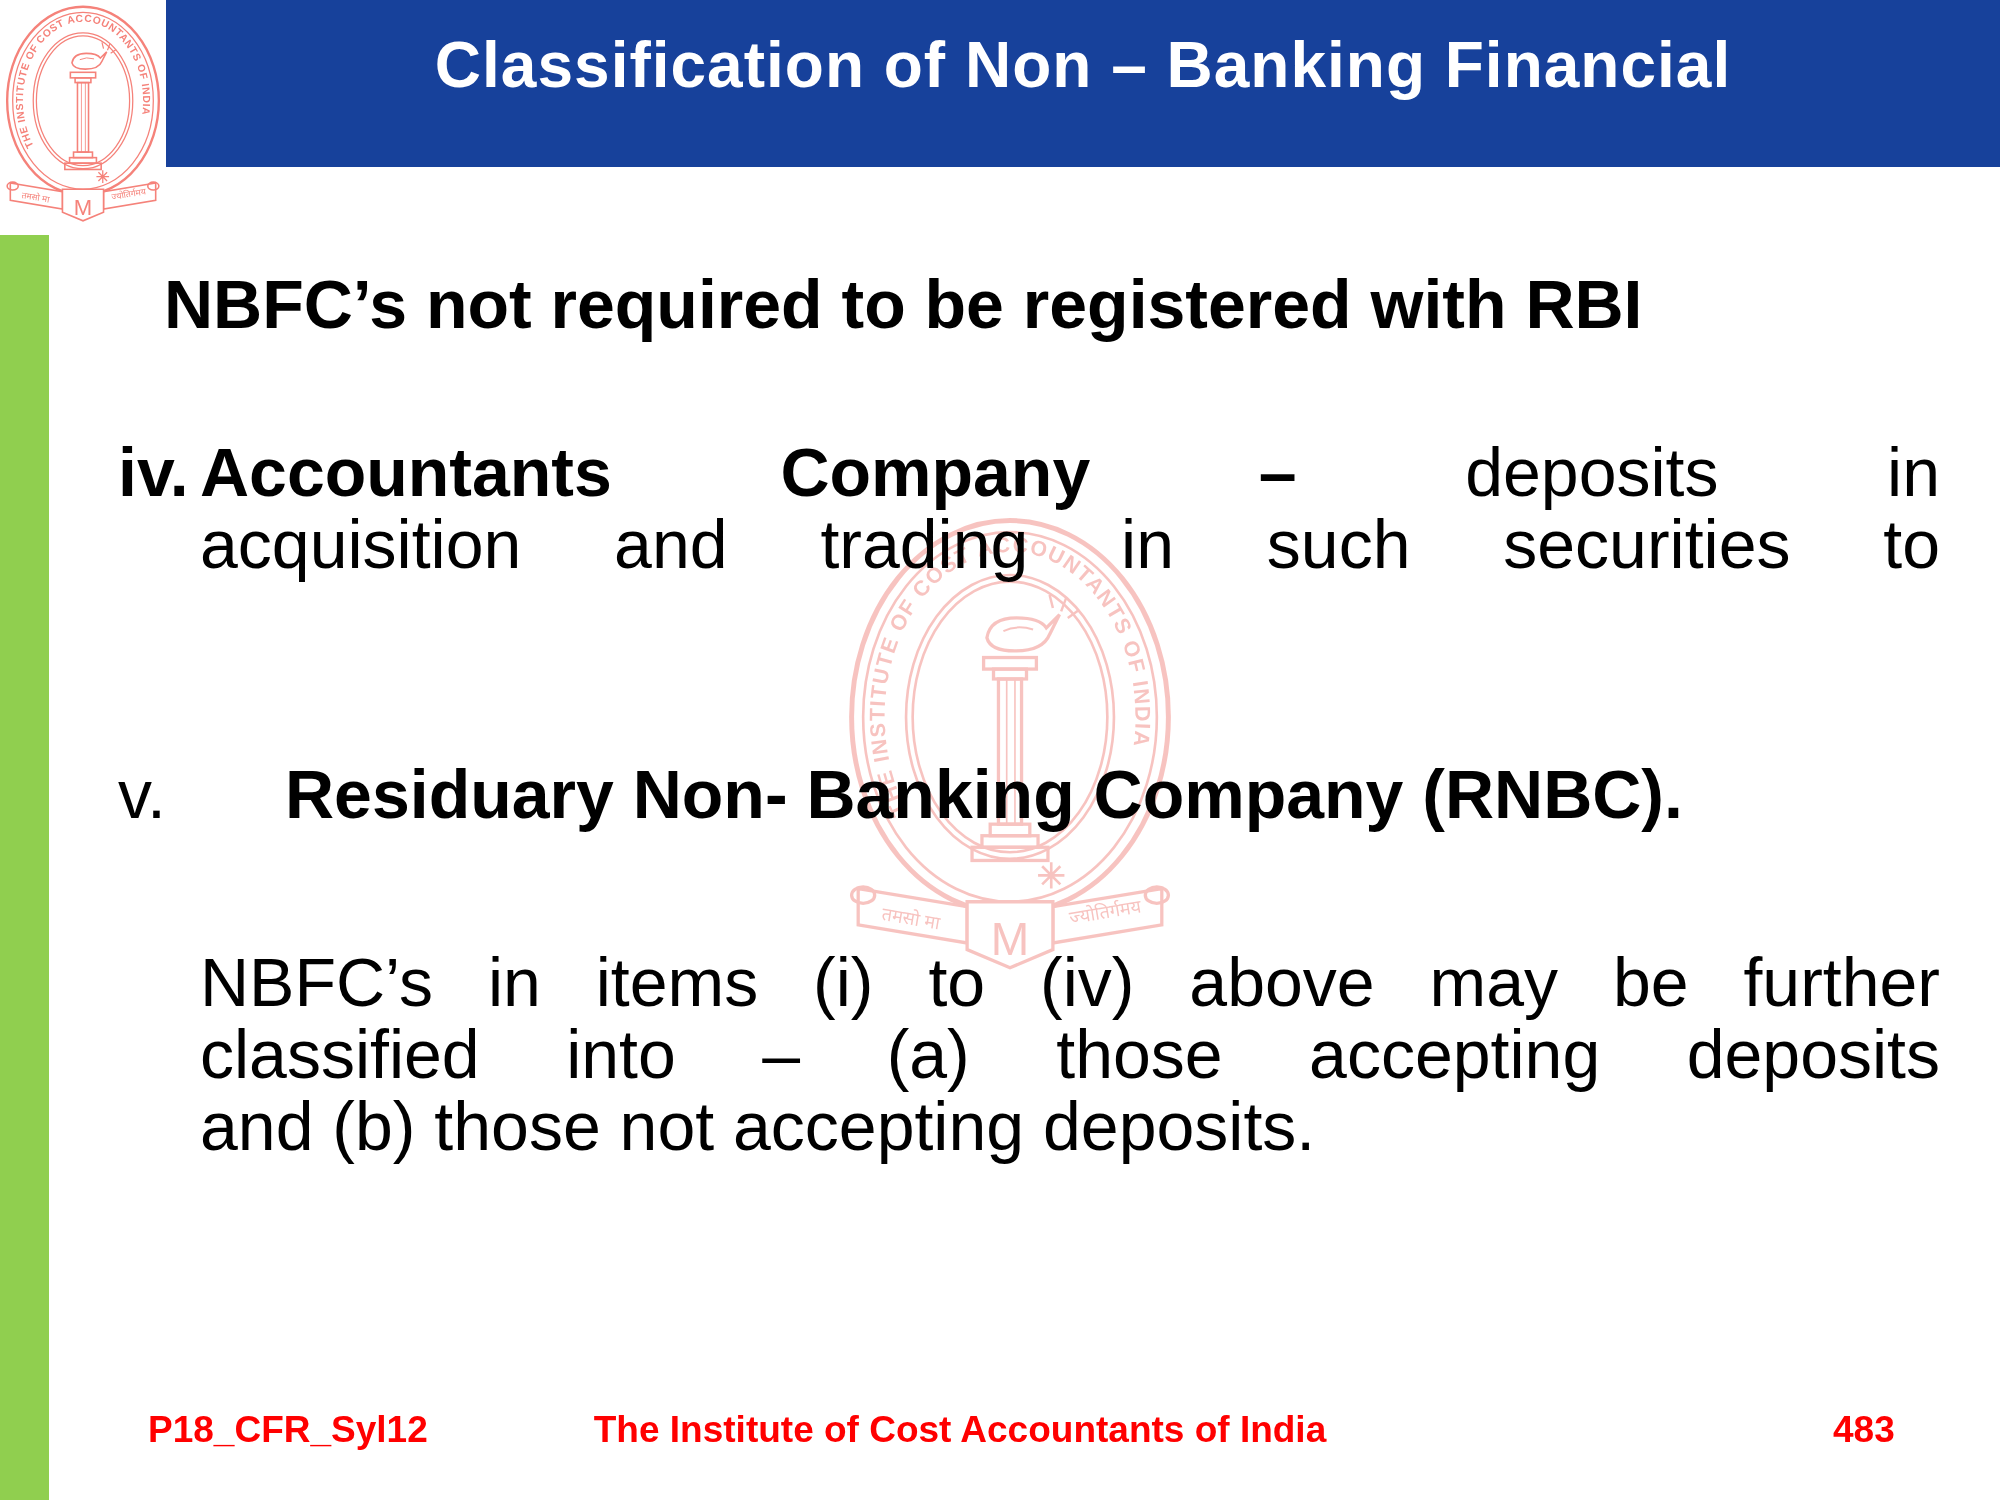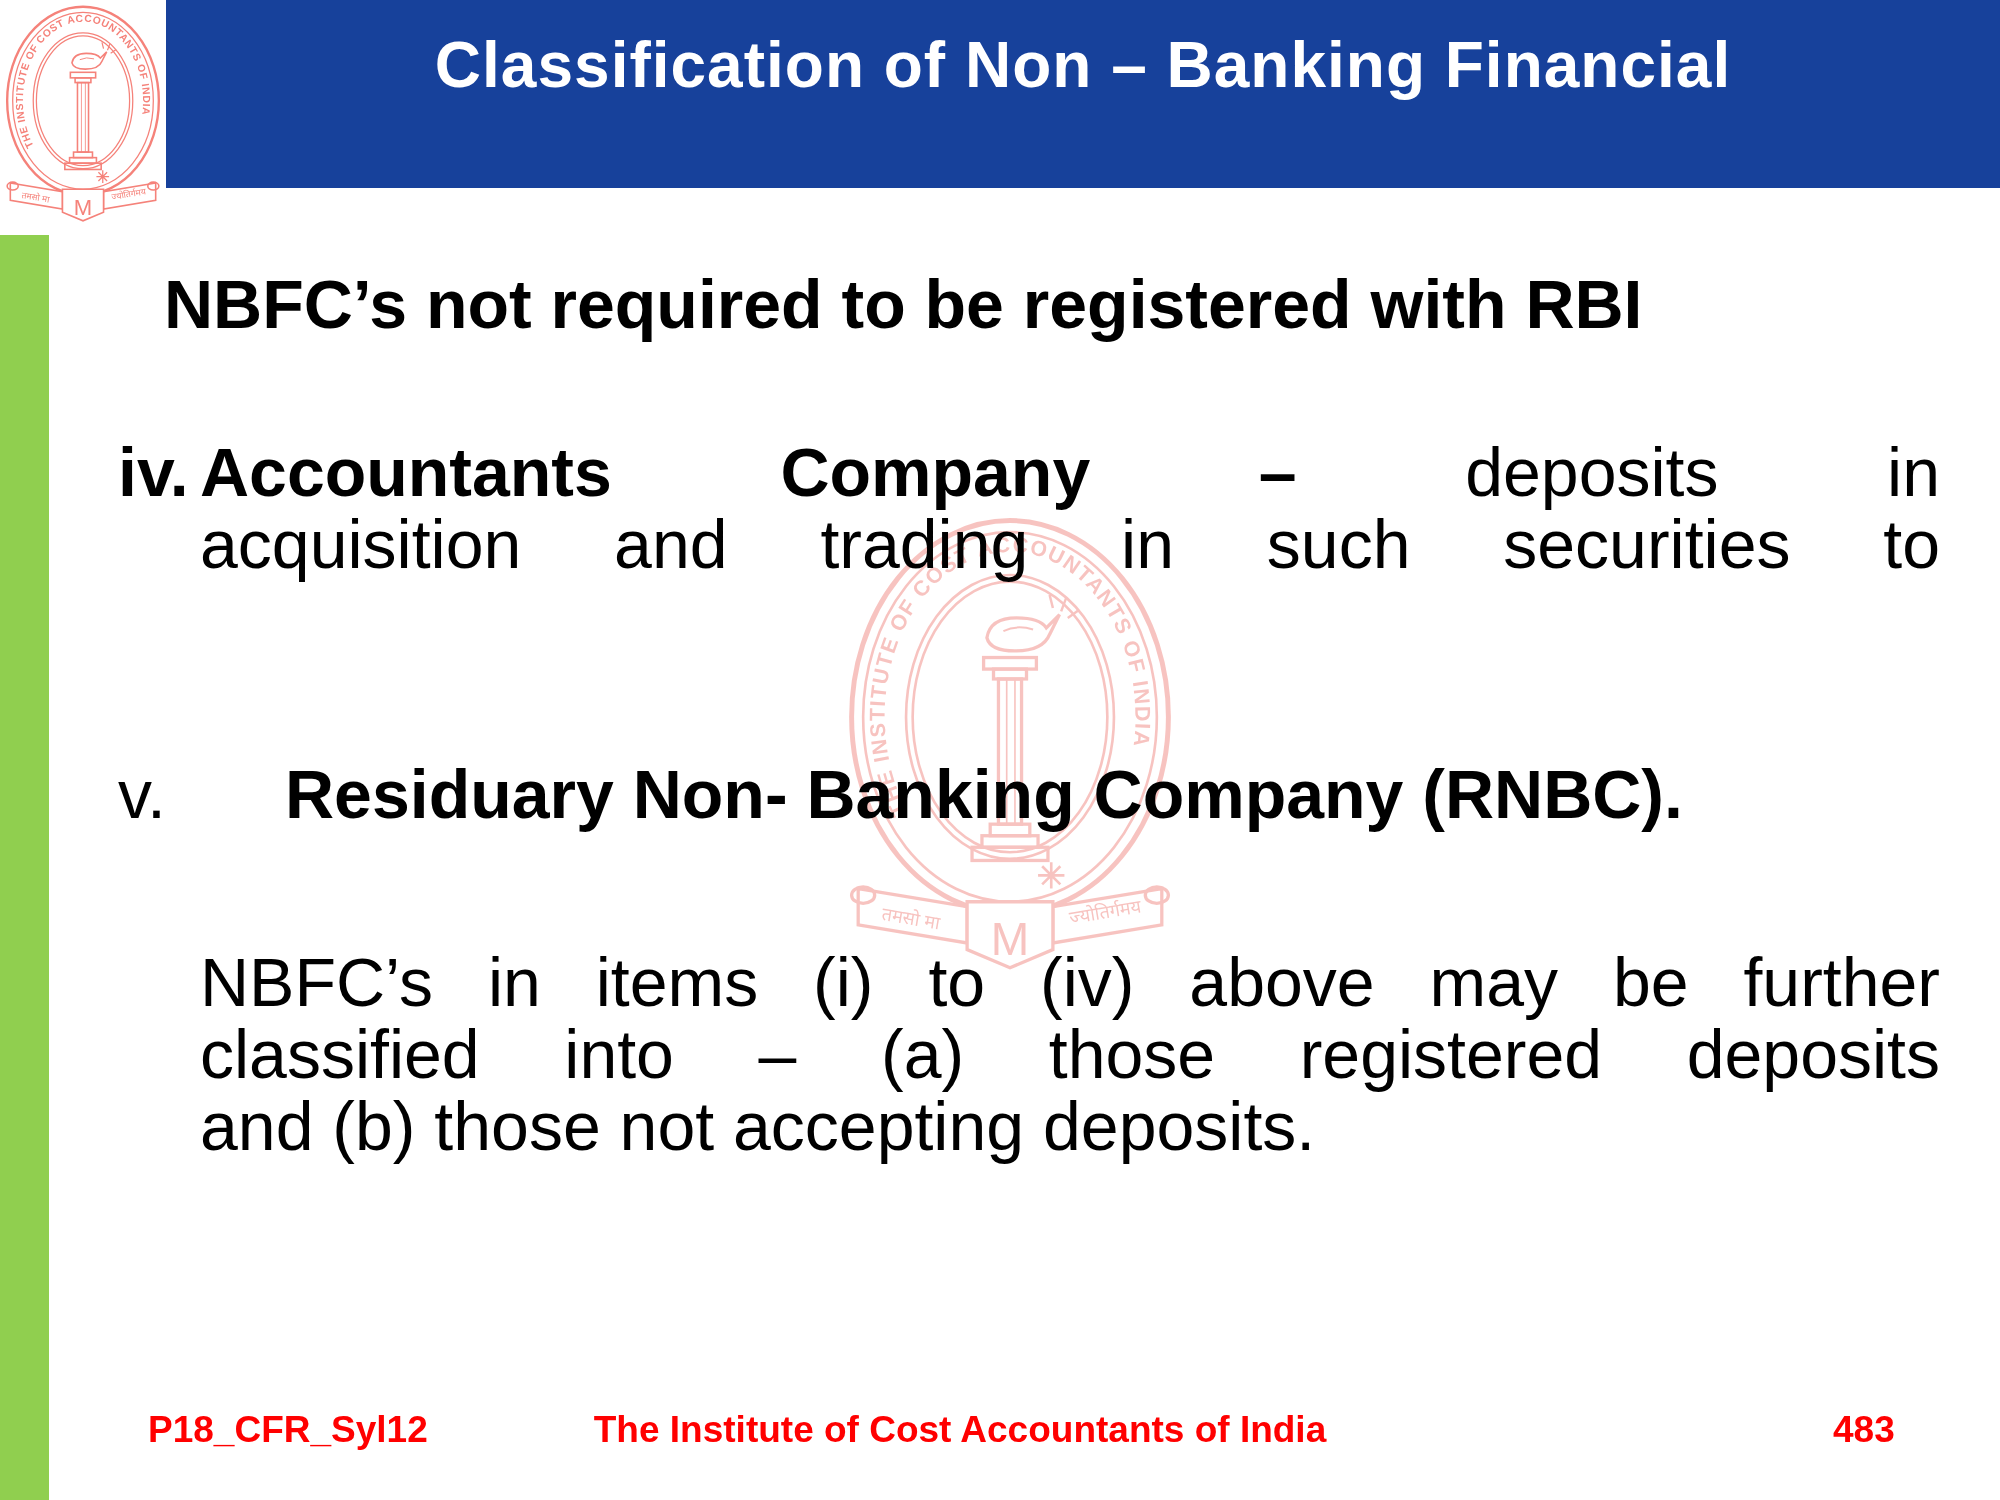--- a/index.html
+++ b/index.html
@@ -2,21 +2,21 @@
 <html style="--header-blue: #17419B; --stripe-green: #90CF4F; --footer-red: #FF0000; --logo-pink: #F5827A; --watermark-pink: #F2938D;"><head>
 <meta charset="utf-8">
 <style>
   html,body{margin:0;padding:0;background:#e8e8e8;}
   .slide{
     position:relative; width:2000px; height:1500px; background:#ffffff;
     overflow:hidden; font-family:"Liberation Sans", sans-serif;
   }
   
   .header-band{
-    position:absolute; left:166px; top:0; width:1834px; height:188px;
+    position:absolute; left:166px; top:0; width:1834px; height:167px;
     background:var(--header-blue,#17419B);
     display:flex; flex-direction:column; align-items:center;
     padding-top:26px; box-sizing:border-box;
   }
   .title-line{
     white-space:pre; color:#ffffff; font-weight:bold;
     font-size:64px; line-height:78px; letter-spacing:1px;
   }
   
   .logo-box{ position:absolute; left:0; top:0; width:166px; height:235px; background:#ffffff; }
@@ -121,21 +121,21 @@
     </span>
   </div>
 
   <div class="textblock numbered" id="para-v">
     <span>v.</span>
     <span class="b">Residuary Non- Banking Company (RNBC).</span>
   </div>
 
   <div class="textblock" id="closing">
     <div class="line j">NBFC’s in items (i) to (iv) above may be further</div>
-    <div class="line j">classified into – (a) those registered deposits</div>
+    <div class="line j">classified into – (a) those accepting deposits</div>
     <div class="line">and (b) those not accepting deposits.</div>
   </div>
 
   <div class="footer-item" id="footer-left">P18_CFR_Syl12</div>
   <div class="footer-item" id="footer-center">The Institute of Cost Accountants of India</div>
   <div class="footer-item" id="footer-right">483</div>
 
 </div>
 
 </body></html>

